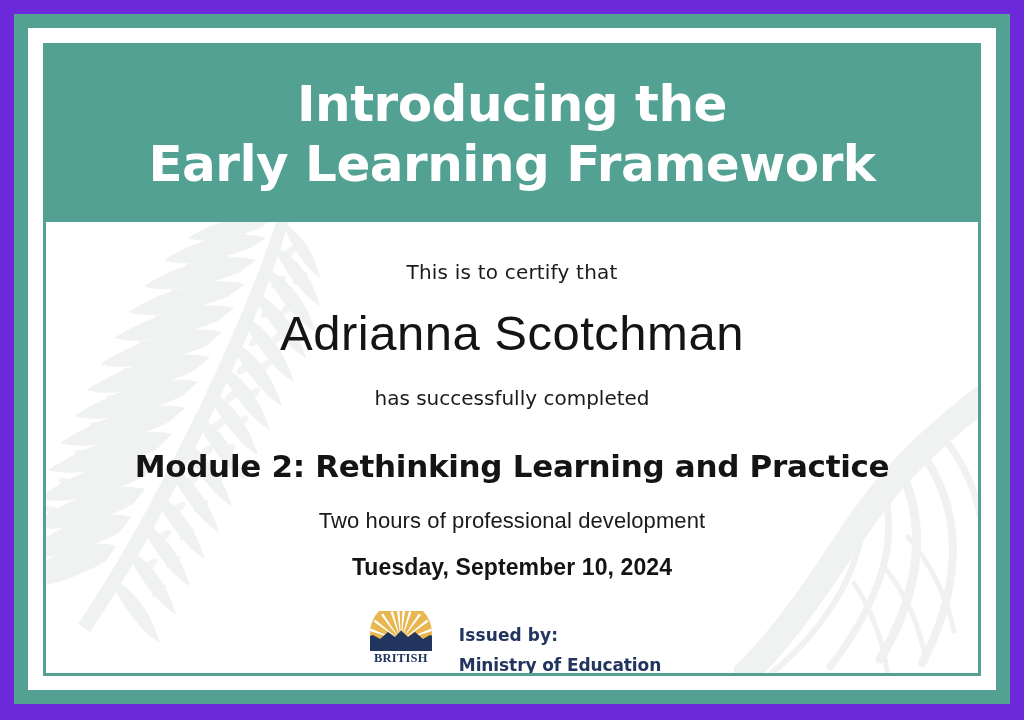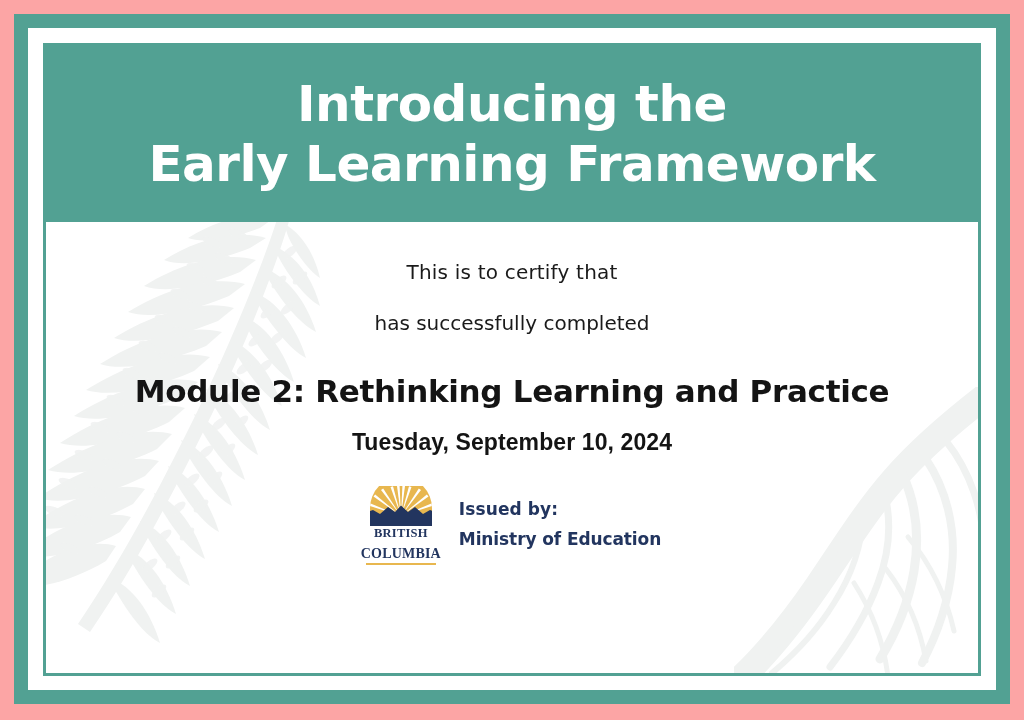--- a/index.html
+++ b/index.html
@@ -7,21 +7,21 @@
   body{
     width:1024px;height:720px;
     background:#fffffe;
     font-family:"Liberation Sans", sans-serif;
     overflow:hidden;
   }
   .page{
     position:relative;
     width:1024px;height:720px;
     box-sizing:border-box;
-    background:#fca5a5;
+    background:#6d28d9;
   }
   
   .outer-frame{
     position:absolute;
     left:14px;top:14px;
     width:996px;height:690px;
     box-sizing:border-box;
     border:14px solid var(--teal);
     background:#ffffff;
   }
@@ -319,25 +319,27 @@
           <path d="M108 158 C100 190 84 218 60 242 C42 260 22 276 0 288" stroke-width="5" stroke-linecap="round"></path>
           <path d="M174 150 C196 176 212 208 220 244" stroke-width="5" stroke-linecap="round"></path>
           <path d="M152 182 C172 208 186 240 192 274" stroke-width="5" stroke-linecap="round"></path>
           <path d="M120 196 C138 224 150 256 154 290" stroke-width="5" stroke-linecap="round"></path>
         </g>
       </svg>
 
       <div class="content">
         <div class="certify-line">This is to certify that</div>
 
+        <div class="recipient">Adrianna Scotchman</div>
 
         <div class="completed-line">has successfully completed</div>
 
         <div class="module">Module 2: Rethinking Learning and Practice</div>
 
+        <div class="hours">Two hours of professional development</div>
 
         <div class="date">Tuesday, September 10, 2024</div>
 
         <div class="issuer">
 
           <div class="bc-logo">
             <svg class="bc-mark" width="70" height="40" viewBox="0 0 70 40" aria-hidden="true">
               <defs>
                 <clipPath id="bcclip">
                   <path d="M4 40 L4 22 A31 31 0 0 1 66 22 L66 40 Z"></path>

